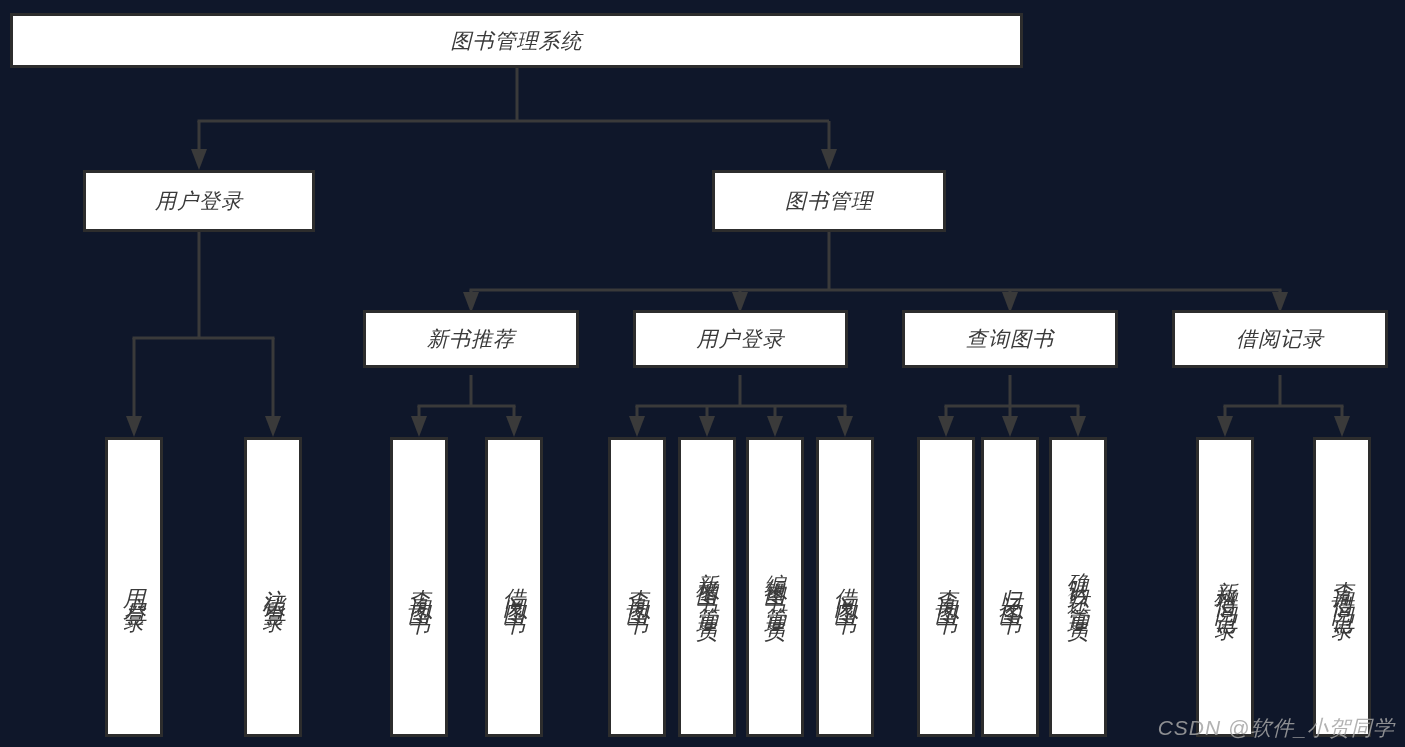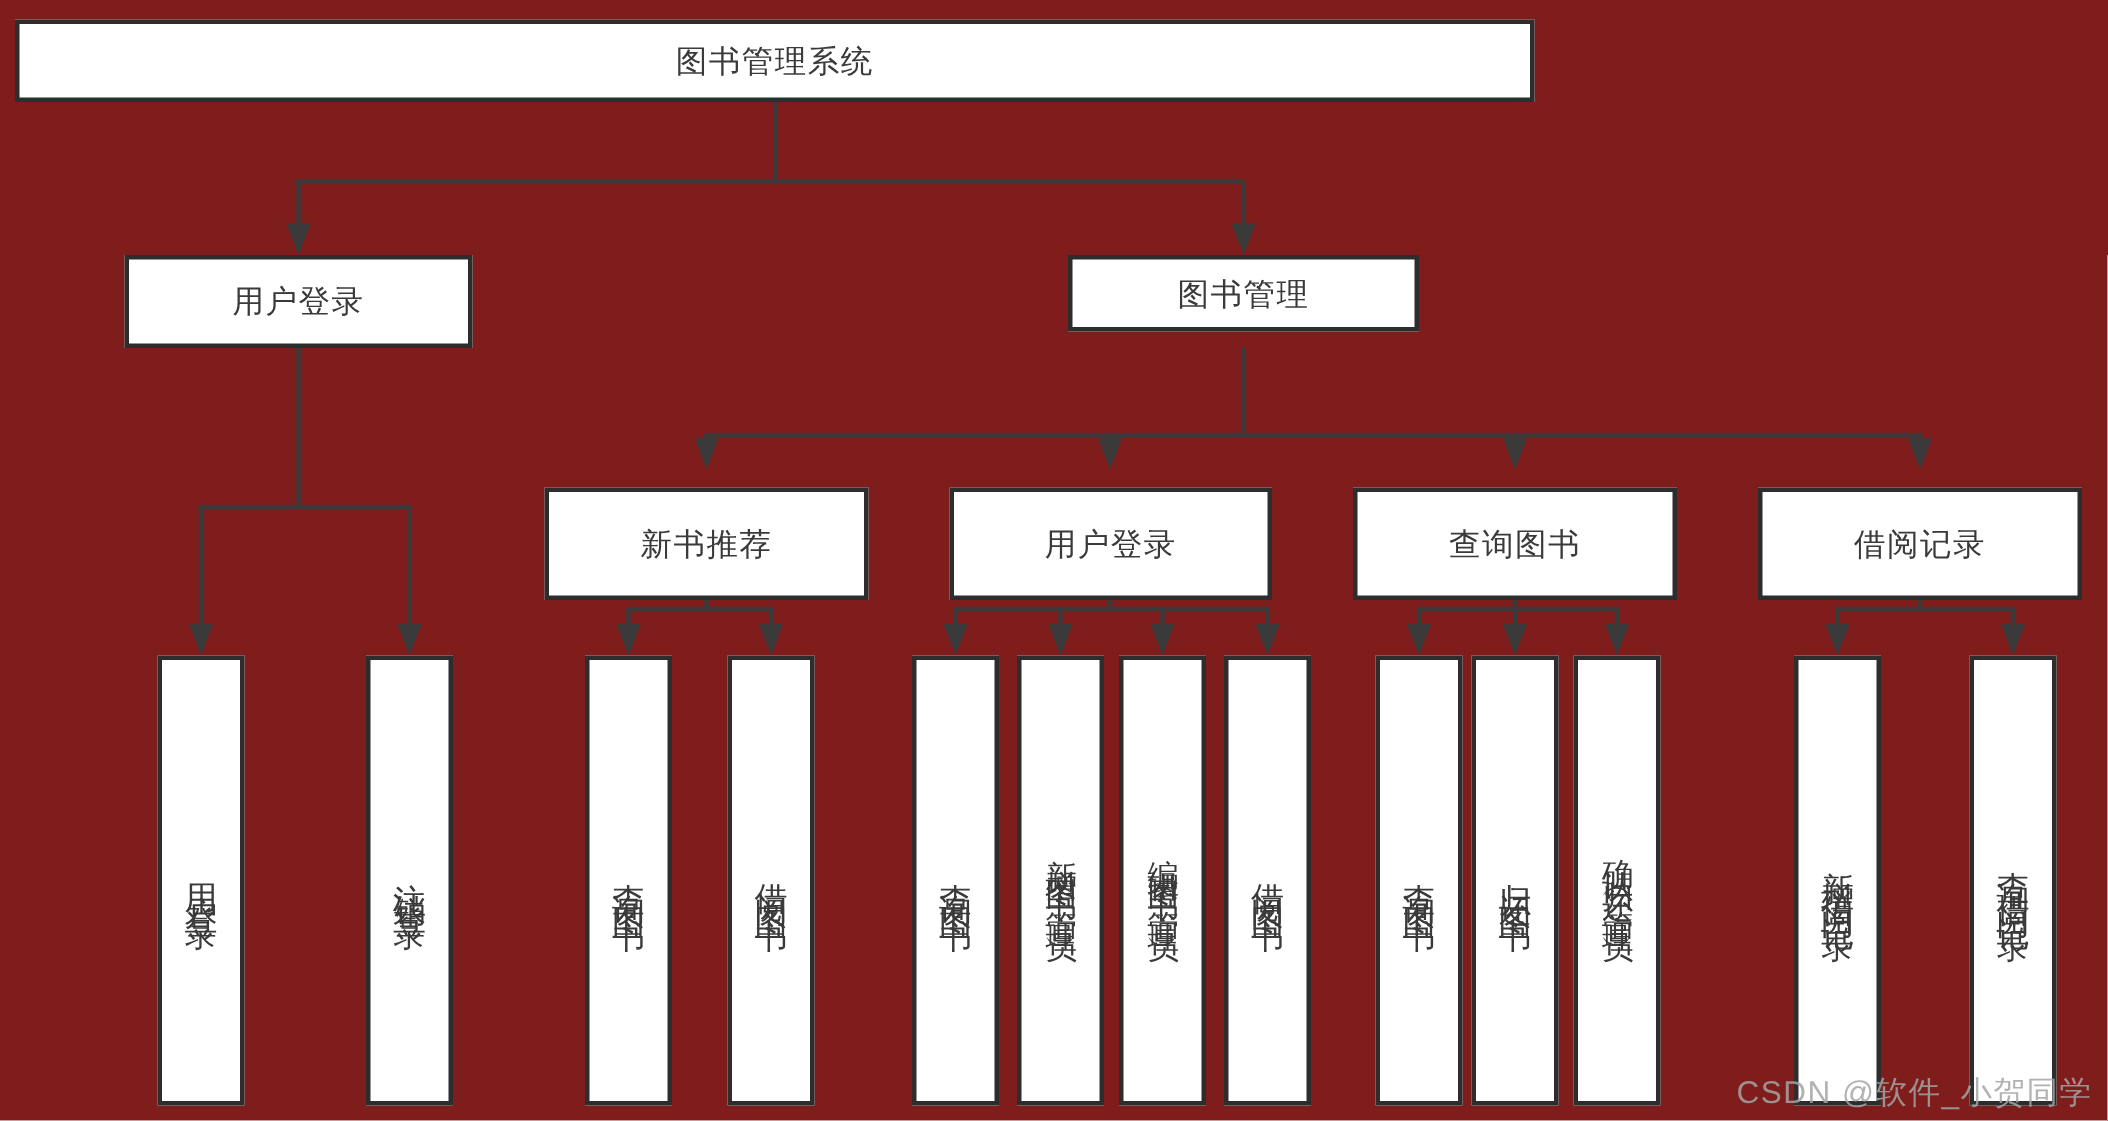--- a/index.html
+++ b/index.html
@@ -1,21 +1,22 @@
 <!DOCTYPE html>
 <html><head>
 <meta charset="utf-8">
 <style>
   html,body{margin:0;padding:0;background:#ffffff;}
   .canvas{
     position:relative;
     width:1405px;height:747px;
-    background:#7f1d1d;
+    background:#0f172a;
     font-family:"Liberation Sans", sans-serif;
     overflow:hidden;
+    font-style:italic;
   }
   .connectors{position:absolute;left:0;top:0;width:1405px;height:747px;}
   .connectors path{stroke:#3a3a3a;stroke-width:3;fill:none;}
   .connectors polygon{fill:#3a3a3a;stroke:none;}
   .box{
     position:absolute;
     box-sizing:border-box;
     border:3px solid #2d2d2d;
     background:#ffffff;
     display:flex;align-items:center;justify-content:center;
@@ -28,22 +29,22 @@
     writing-mode:vertical-rl;
     font-size:22px;
     letter-spacing:8px;
     line-height:1;
     justify-content:center;
     white-space:nowrap;
   }
   .vbox.long{letter-spacing:7px;font-size:21px;}
   .root{left:10px;top:13px;width:1013px;height:55px;}
   .lv2a{left:83px;top:170px;width:232px;height:62px;}
-  .lv2b{left:712px;top:170px;width:234px;height:51px;}
-  .lv3{top:325px;height:75px;}
+  .lv2b{left:712px;top:170px;width:234px;height:62px;}
+  .lv3{top:310px;height:58px;}
   .lv3a{left:363px;width:216px;}
   .lv3b{left:633px;width:215px;}
   .lv3c{left:902px;width:216px;}
   .lv3d{left:1172px;width:216px;}
   .u1{left:105px;} .u2{left:244px;}
   .n1{left:390px;} .n2{left:485px;}
   .b1{left:608px;} .b2{left:678px;} .b3{left:746px;} .b4{left:816px;}
   .c1{left:917px;} .c2{left:981px;} .c3{left:1049px;}
   .r1{left:1196px;} .r2{left:1313px;}
   .watermark{

